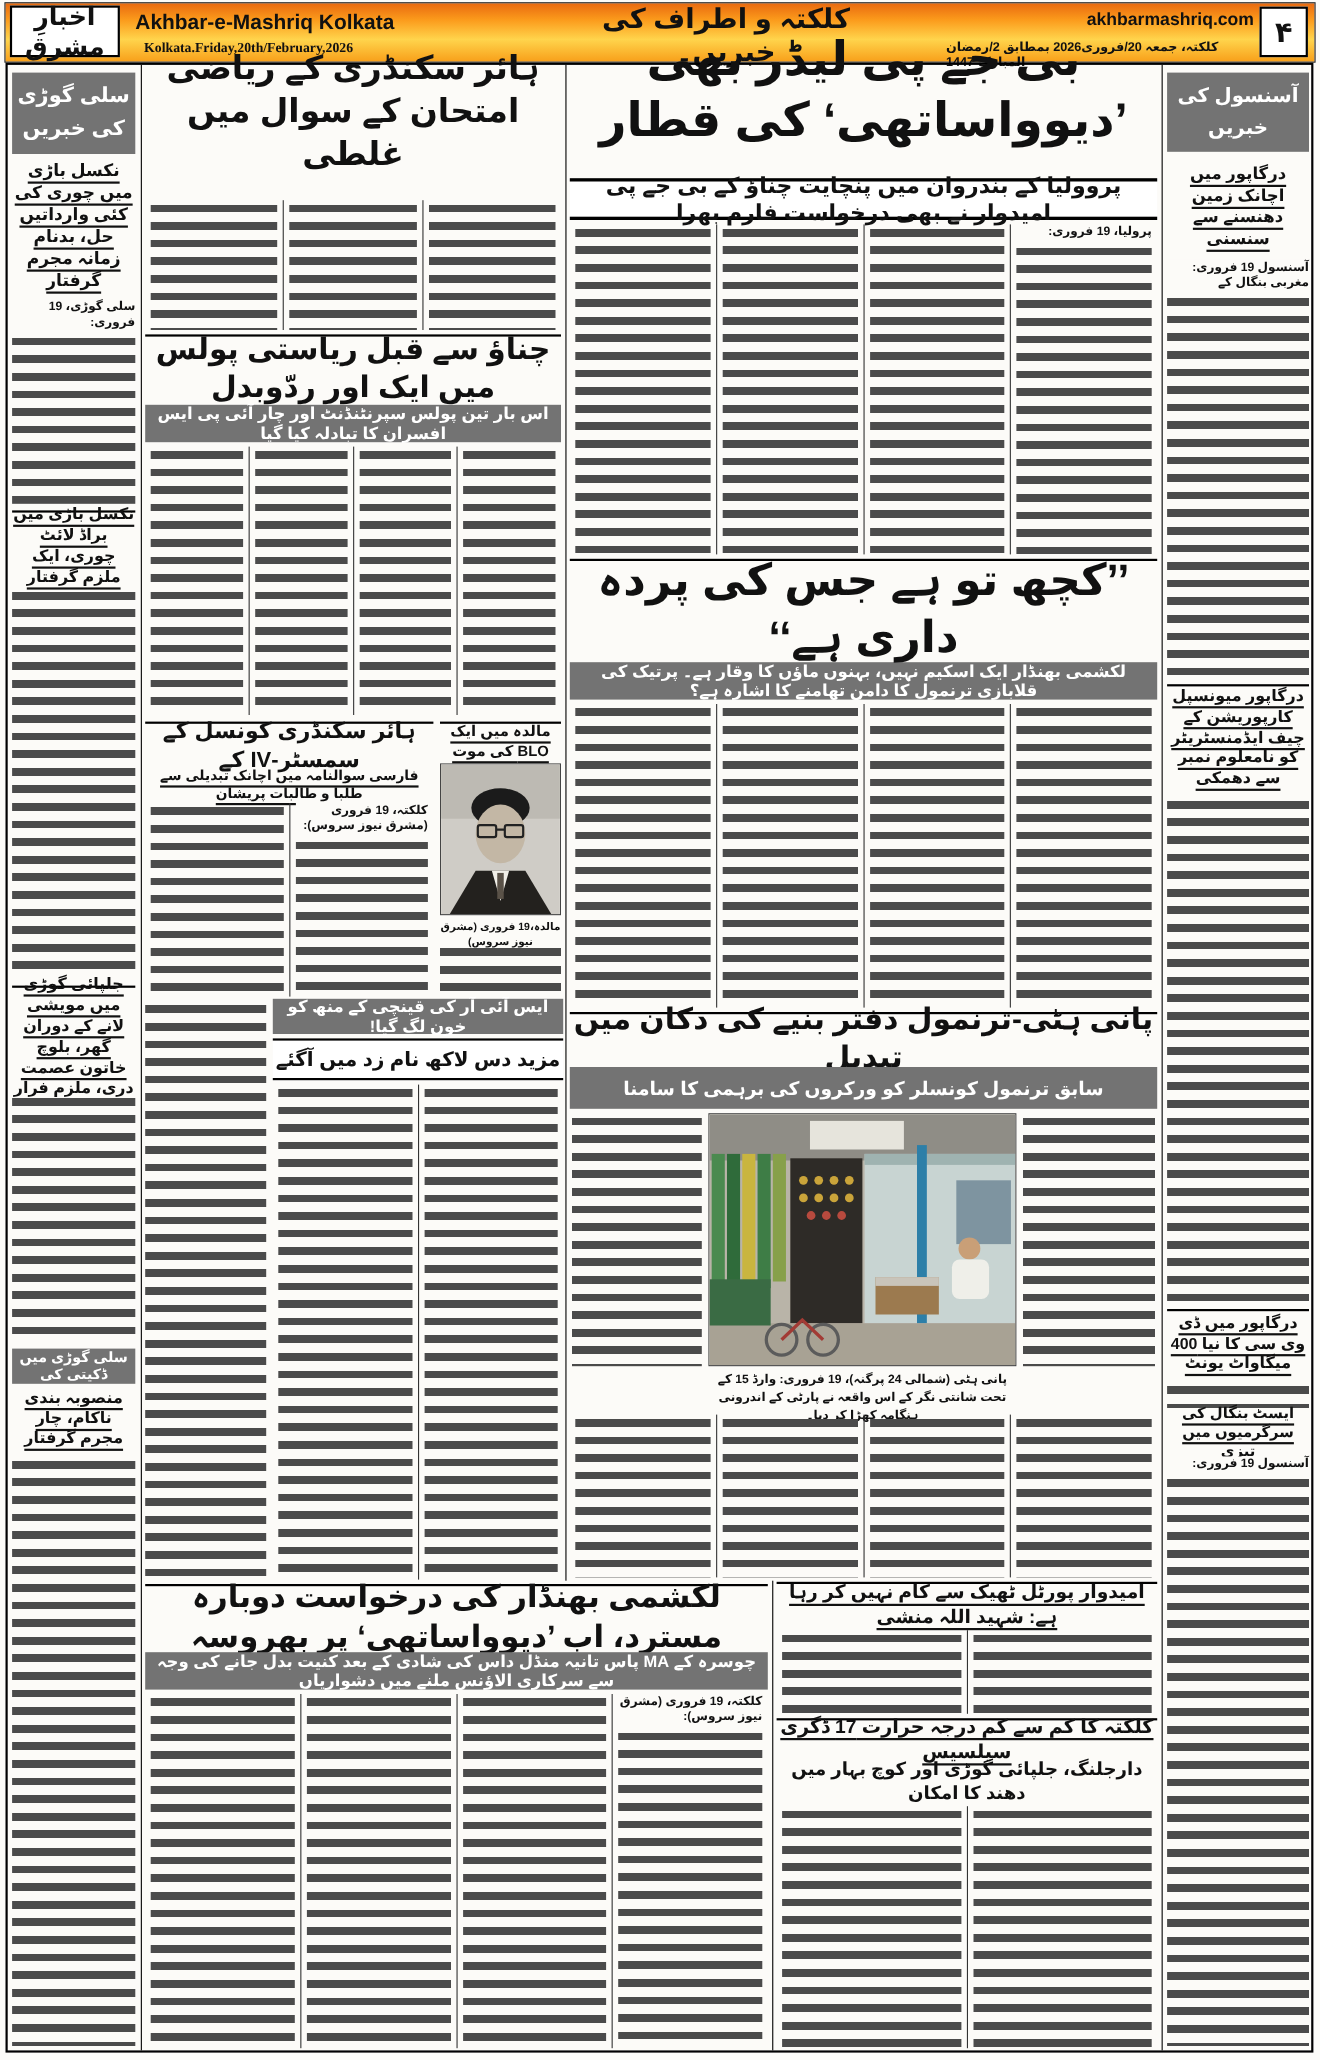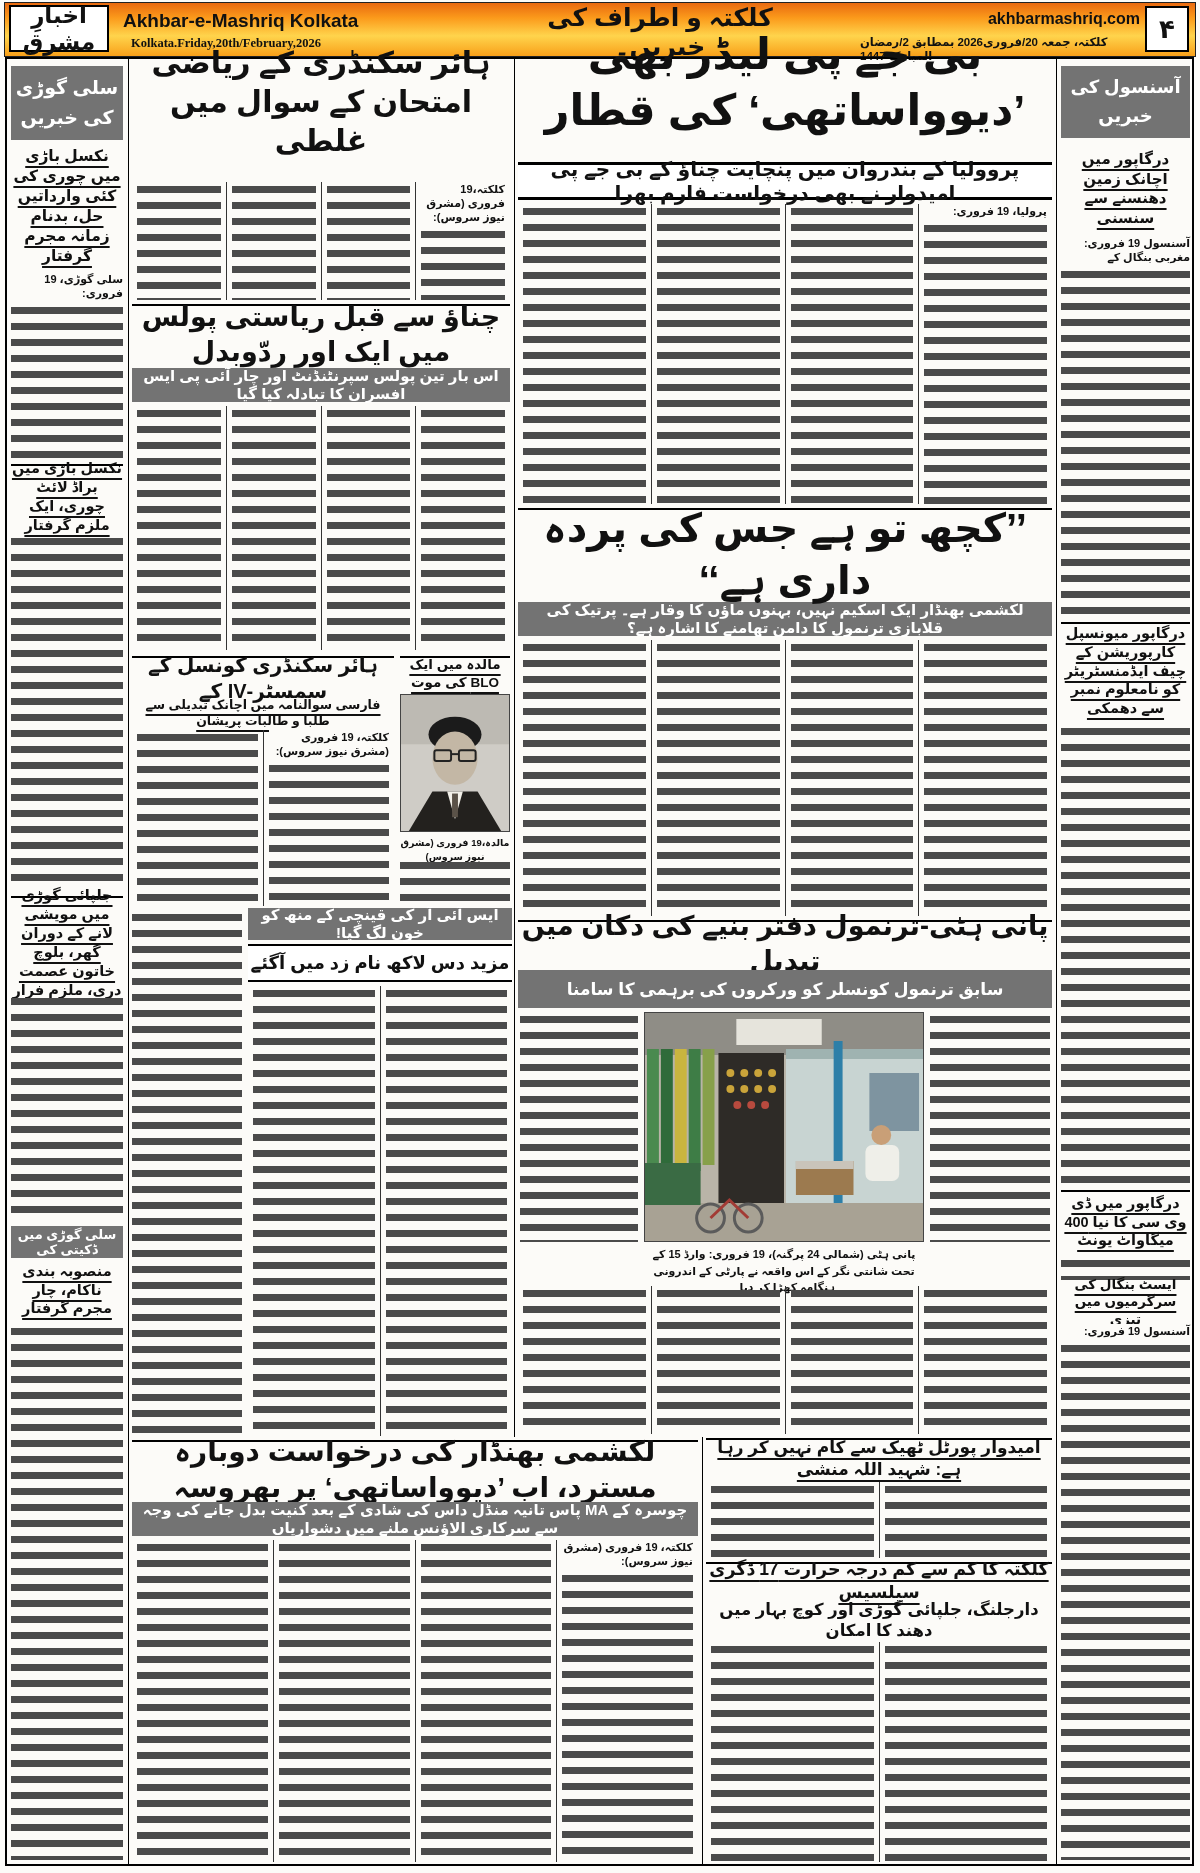--- a/index.html
+++ b/index.html
@@ -93,24 +93,20 @@
   <div class="abs rtl ctr hw" style="left:1061px;top:1284px;width:129px;height:36px;font-size:13.5px">
       <span class="u">ایسٹ بنگال کی سرگرمیوں میں تیزی</span>
     </div>
   <div class="abs" style="left:1061px;top:1324px;width:129px;height:536px;display:flex;flex-direction:column">
     <div class="dl">آسنسول 19 فروری:</div>
     <div class="greek fill"></div>
   </div>
 
   <div class="abs rtl ctr hw" style="left:132px;top:66px;width:378px;height:70px;font-size:30px">ہائر سکنڈری کے ریاضی امتحان کے سوال میں غلطی</div>
   <div class="abs cols" style="left:132px;top:182px;width:378px;height:118px">
-    <div class="c">
-        <div class="dl">کلکتہ،19 فروری (مشرق نیوز سروس):</div>
-        <div class="greek fill"></div>
-      </div>
     <div class="c">
         <div class="greek fill"></div>
       </div>
     <div class="c">
         <div class="greek fill"></div>
       </div>
     <div class="c">
         <div class="greek fill"></div>
       </div>
   </div>

